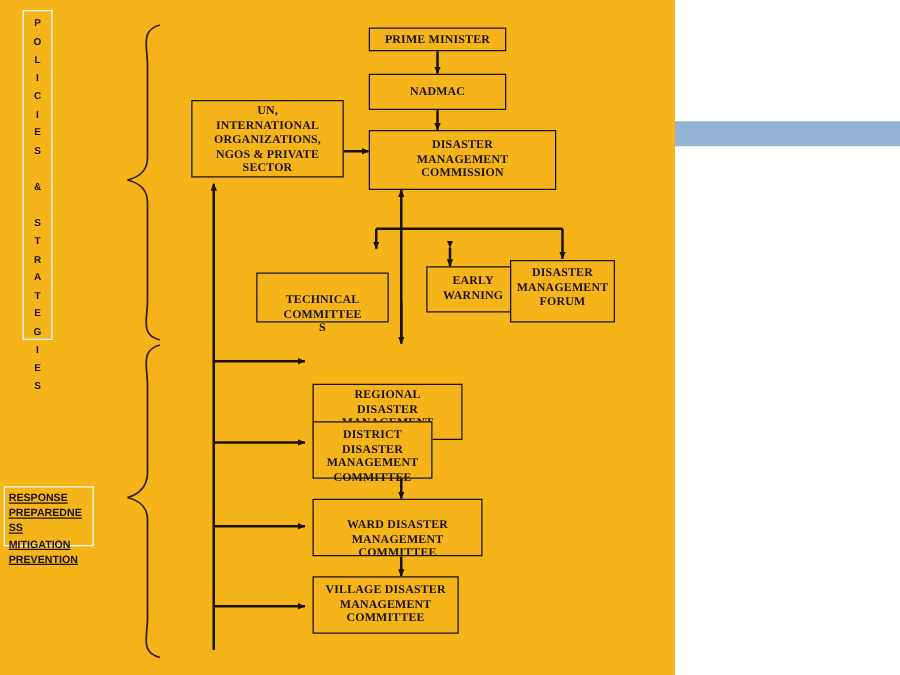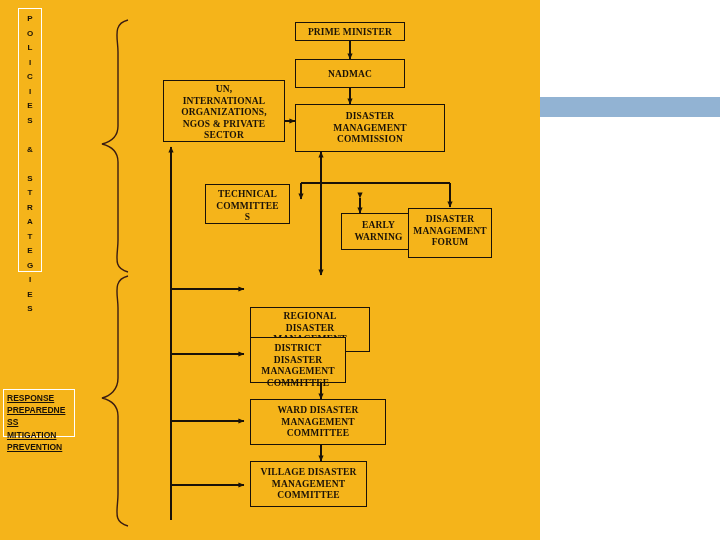--- a/index.html
+++ b/index.html
@@ -215,35 +215,35 @@
   </div>
 
   <div class="node" style="left:295px; top:22px; width:110px; height:19px; padding-top:4px;">
     <span class="txt">PRIME MINISTER</span>
   </div>
 
   <div class="node" style="left:295px; top:59px; width:110px; height:29px; padding-top:9px;">
     <span class="txt">NADMAC</span>
   </div>
 
-  <div class="node overflow" style="left:153px; top:80px; width:122px; height:62px; padding-top:3px;margin-left:10px;">
+  <div class="node overflow" style="left:153px; top:80px; width:122px; height:62px; padding-top:3px;">
     <span class="txt">UN,
 INTERNATIONAL
 ORGANIZATIONS,
 NGOS &amp; PRIVATE
 SECTOR</span>
   </div>
 
   <div class="node" style="left:295px; top:104px; width:150px; height:48px; padding-top:6px;">
     <span class="txt">DISASTER
 MANAGEMENT
 COMMISSION</span>
   </div>
 
-  <div class="node overflow" style="left:205px; top:184px; width:85px; height:40px; padding-top:4px;">
+  <div class="node overflow" style="left:205px; top:218px; width:106px; height:40px; padding-top:16px;">
     <span class="txt">TECHNICAL
 COMMITTEE
 S</span>
   </div>
 
   <div class="node" style="left:341px; top:213px; width:75px; height:37px; padding-top:6px;">
     <span class="txt">EARLY
 WARNING</span>
   </div>
 
@@ -259,21 +259,21 @@
 MANAGEMENT
 COMMITTEE</span>
   </div>
 
   <div class="node" style="left:250px; top:337px; width:96px; height:46px; padding-top:5px;">
     <span class="txt">DISTRICT DISASTER
 MANAGEMENT
 COMMITTEE</span>
   </div>
 
-  <div class="node" style="left:250px; top:399px; width:136px; height:46px; padding-top:5px;">
+  <div class="node" style="left:250px; top:399px; width:136px; height:46px; padding-top:15px;">
     <span class="txt">WARD DISASTER
 MANAGEMENT
 COMMITTEE</span>
   </div>
 
   <div class="node" style="left:250px; top:461px; width:117px; height:46px; padding-top:5px;">
     <span class="txt">VILLAGE DISASTER
 MANAGEMENT
 COMMITTEE</span>
   </div>

